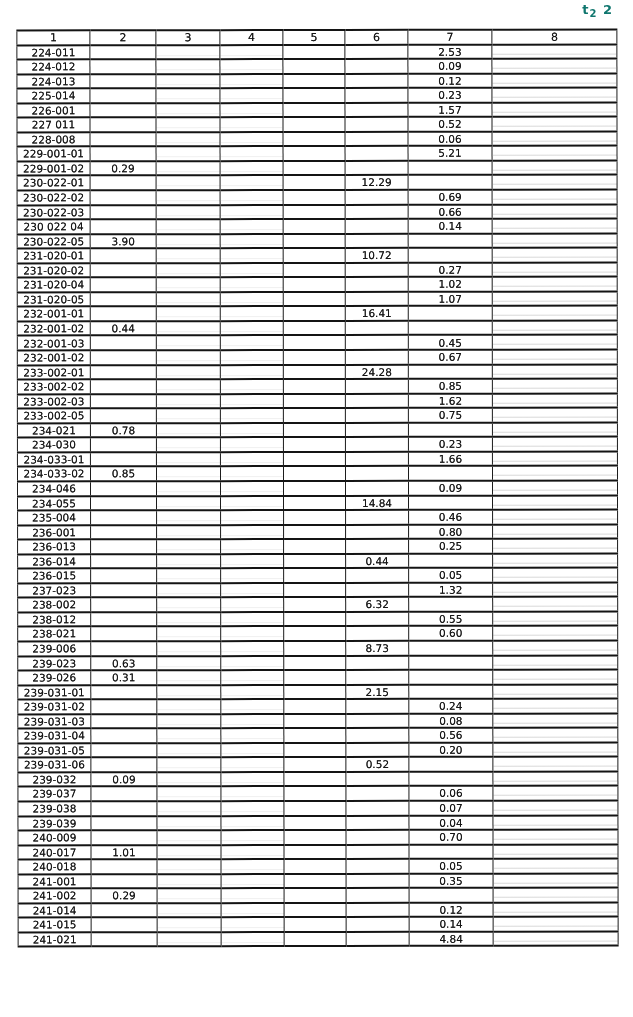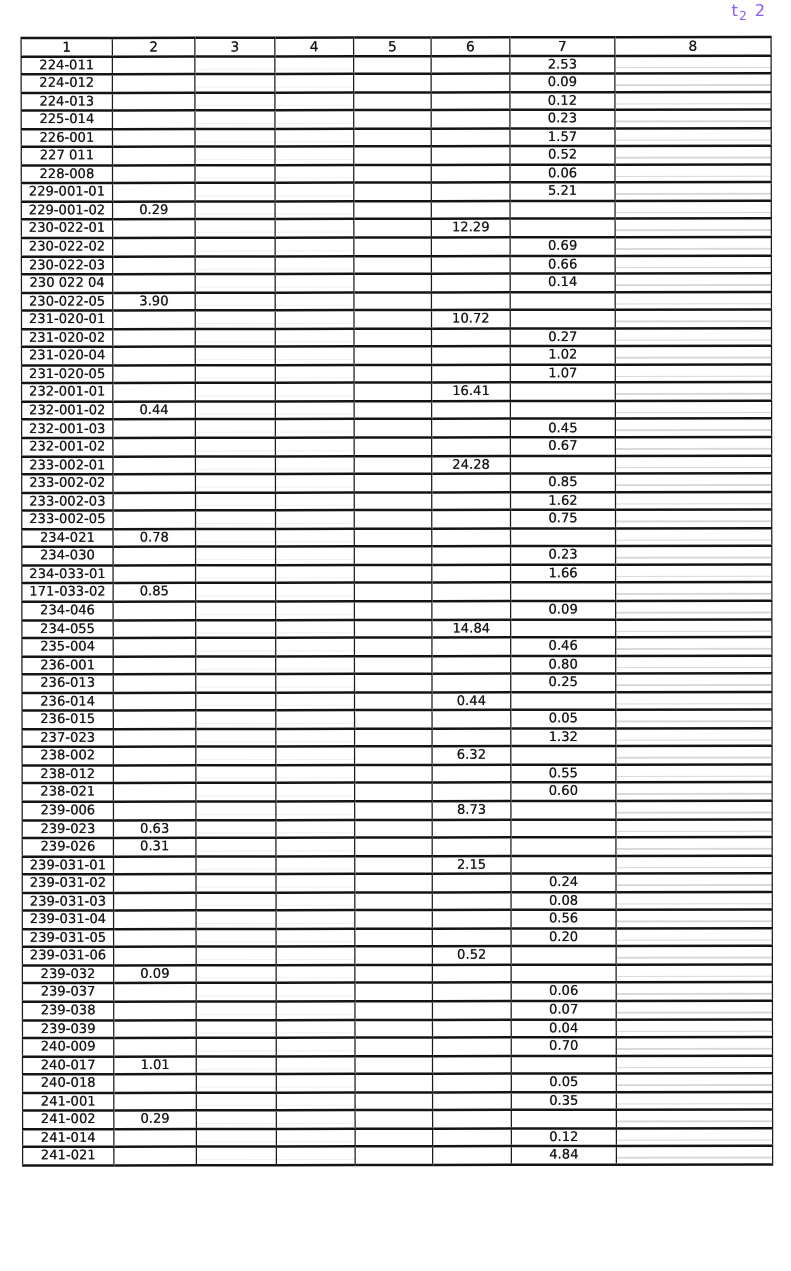--- a/index.html
+++ b/index.html
@@ -10,23 +10,23 @@
     background: #ffffff;
     font-family: "DejaVu Sans", "Liberation Sans", sans-serif;
     color: #161616;
     overflow: hidden;
   }
   .page-label {
     position: absolute;
     top: 2px;
     right: 20px;
     font-size: 13px;
-    font-weight: normal;
+    font-weight: bold;
     letter-spacing: 1px;
-    color: #8b5cf6;
+    color: #0f766e;
   }
   .page-label .sub { font-size: 10px; vertical-align: -3px; }
   table.scan-table {
     position: absolute;
     left: 17px;
     top: 29px;
     width: 601px;
     border-collapse: collapse;
     table-layout: fixed;
     transform: rotate(-0.08deg);
@@ -385,21 +385,21 @@
           <td class="c1">234-033-01</td>
           <td class="c2"></td>
           <td class="c3"></td>
           <td class="c4"></td>
           <td class="c5"></td>
           <td class="c6"></td>
           <td class="c7">1.66</td>
           <td class="c8"></td>
         </tr>
         <tr>
-          <td class="c1">171-033-02</td>
+          <td class="c1">234-033-02</td>
           <td class="c2">0.85</td>
           <td class="c3"></td>
           <td class="c4"></td>
           <td class="c5"></td>
           <td class="c6"></td>
           <td class="c7"></td>
           <td class="c8"></td>
         </tr>
         <tr>
           <td class="c1">234-046</td>
@@ -692,20 +692,30 @@
           <td class="c8"></td>
         </tr>
         <tr>
           <td class="c1">241-014</td>
           <td class="c2"></td>
           <td class="c3"></td>
           <td class="c4"></td>
           <td class="c5"></td>
           <td class="c6"></td>
           <td class="c7">0.12</td>
+          <td class="c8"></td>
+        </tr>
+        <tr>
+          <td class="c1">241-015</td>
+          <td class="c2"></td>
+          <td class="c3"></td>
+          <td class="c4"></td>
+          <td class="c5"></td>
+          <td class="c6"></td>
+          <td class="c7">0.14</td>
           <td class="c8"></td>
         </tr>
         <tr>
           <td class="c1">241-021</td>
           <td class="c2"></td>
           <td class="c3"></td>
           <td class="c4"></td>
           <td class="c5"></td>
           <td class="c6"></td>
           <td class="c7">4.84</td>

